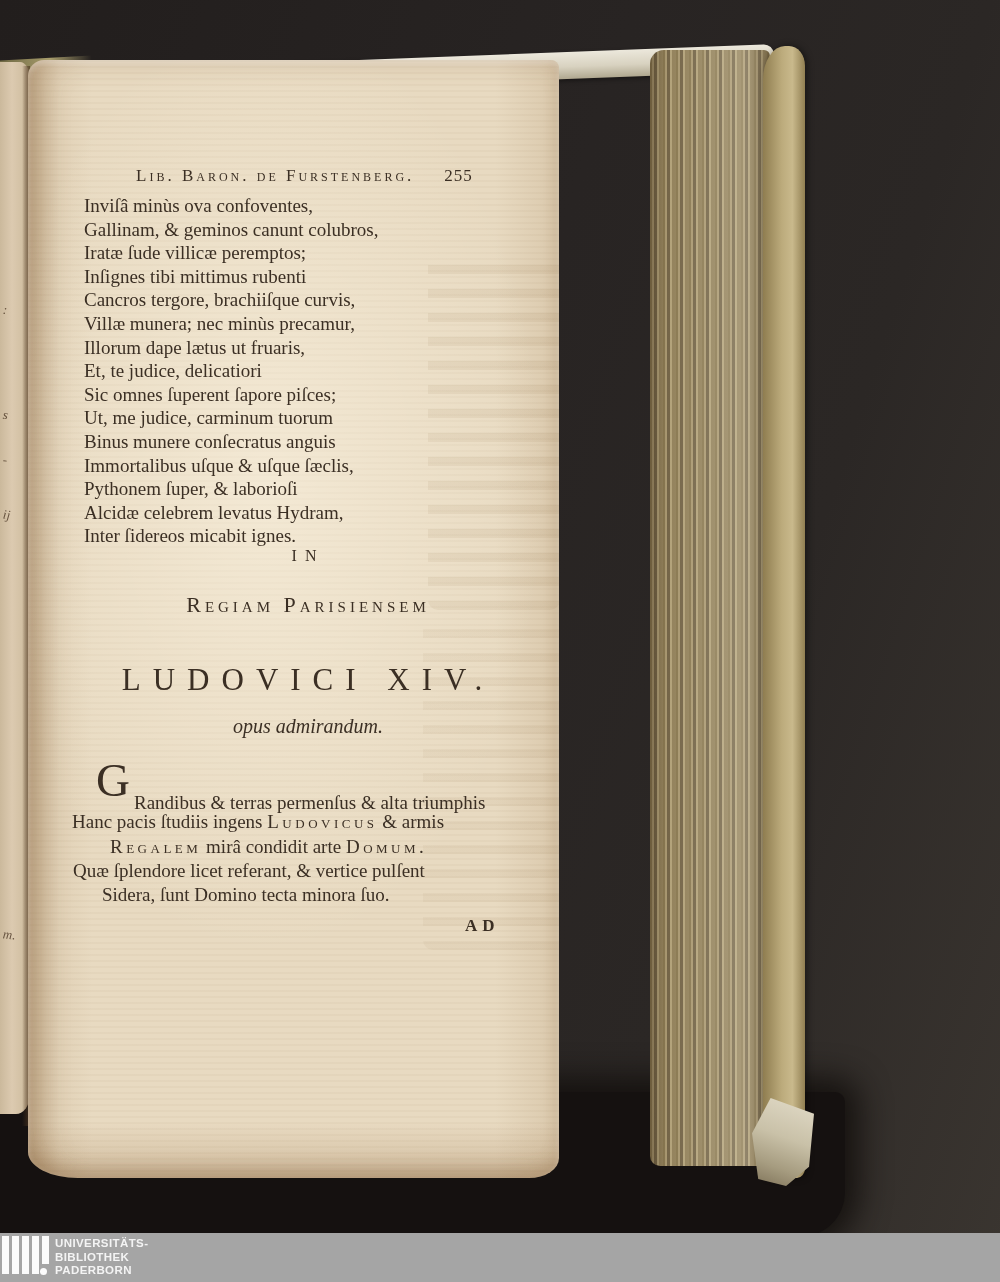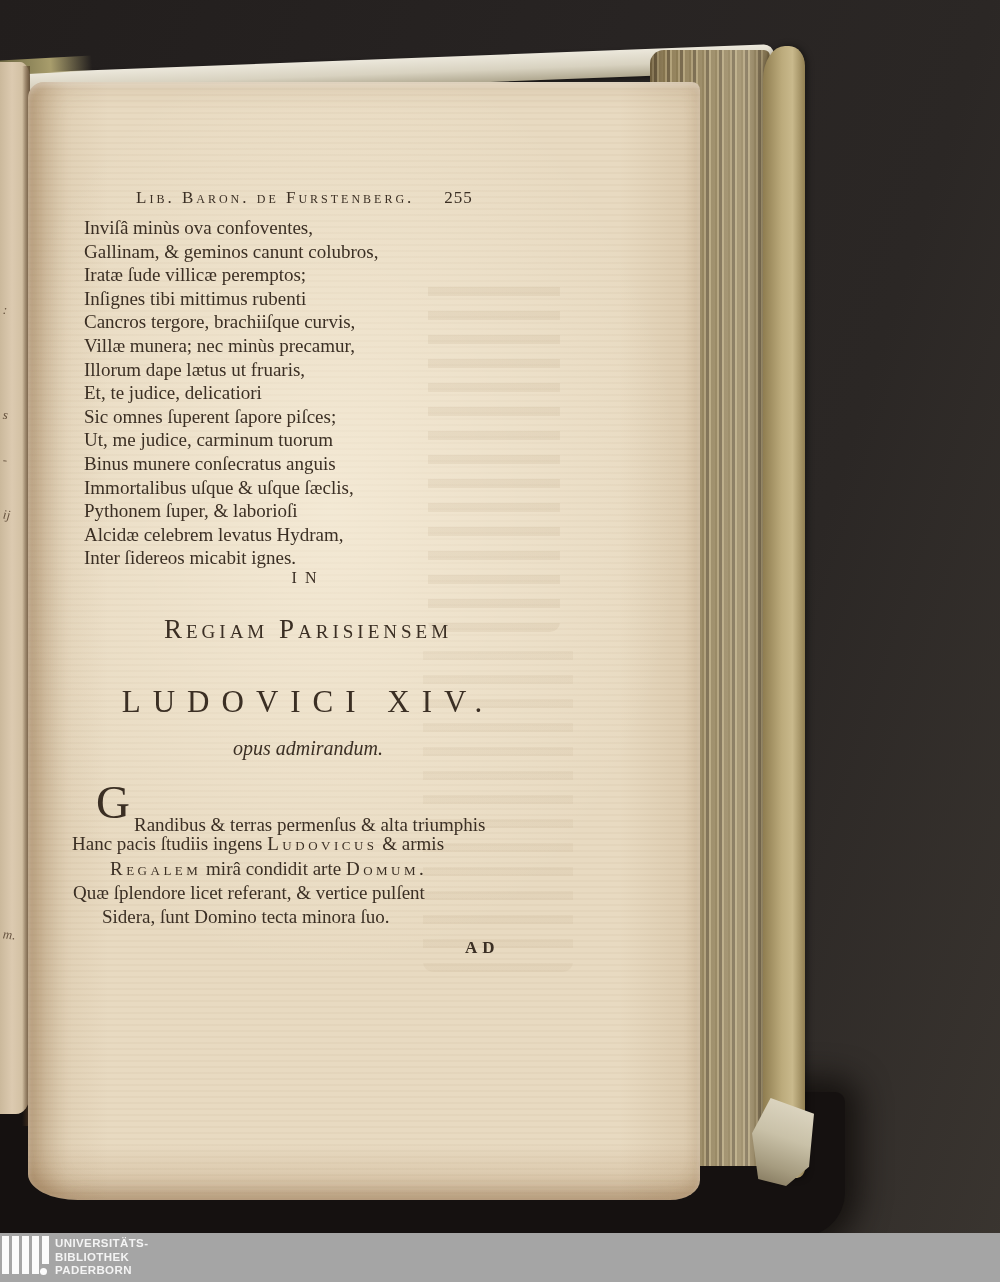--- a/index.html
+++ b/index.html
@@ -30,21 +30,21 @@
   .corner-curl{left:752px;top:1098px;width:62px;height:88px;
     background:linear-gradient(200deg,#ddd6c2 10%,#c9c1a8 45%,#a69c80 75%,#7e7258 100%);
     clip-path:polygon(30% 0,100% 18%,92% 78%,55% 100%,10% 92%,0 40%);}
   .left-sliver{left:0;top:62px;width:30px;height:1052px;
     border-radius:0 10px 14px 0 / 0 16px 20px 0;
     background:linear-gradient(90deg,#cbb99c 0%,#dccab0 40%,#d2c0a3 75%,#ab977a 100%);}
   .crease{left:22px;top:66px;width:8px;height:1060px;
     background:linear-gradient(90deg,rgba(0,0,0,0),rgba(80,55,32,.5) 70%,rgba(60,40,22,.6) 100%);}
 
   
-  .page{left:28px;top:82px;width:672px;height:1118px;overflow:hidden;
+  .page{left:28px;top:60px;width:531px;height:1118px;overflow:hidden;
     border-radius:16px 8px 30px 50px / 16px 8px 20px 26px;
     background:
       radial-gradient(ellipse 75% 60% at 45% 38%,rgba(255,248,232,.5) 0%,rgba(255,248,232,0) 70%),
       linear-gradient(90deg,rgba(146,108,62,.30) 0%,rgba(146,108,62,.08) 6%,rgba(0,0,0,0) 12%,rgba(0,0,0,0) 88%,rgba(146,108,62,.16) 100%),
       linear-gradient(0deg,rgba(140,100,55,.24) 0%,rgba(0,0,0,0) 5%),
       repeating-linear-gradient(0deg,rgba(130,100,60,.045) 0 2px,rgba(0,0,0,0) 2px 6px),
       #e8dac1;
     box-shadow:inset 0 3px 6px rgba(255,255,255,.35),
                inset 0 -9px 16px rgba(120,85,45,.24),
                inset 15px 0 28px rgba(120,85,45,.24);}
@@ -55,21 +55,21 @@
   .ghost-b{left:395px;top:560px;width:150px;height:330px;opacity:.7;}
 
   
   .ink{color:#3b2f24;font-family:"Liberation Serif","DejaVu Serif",serif;}
   .header-row{left:108px;top:106px;font-size:17px;letter-spacing:3px;
     font-variant:small-caps;white-space:nowrap;}
   .pgnum{margin-left:30px;letter-spacing:1px;}
   .poem{left:56px;top:134px;font-size:19px;line-height:23.6px;white-space:nowrap;}
   .centered{left:40px;width:480px;text-align:center;white-space:nowrap;}
   .h-in{top:487px;font-size:16px;letter-spacing:8px;}
-  .h-regiam{top:532px;font-size:27px;font-variant:small-caps;letter-spacing:4px;}
+  .h-regiam{top:532px;font-size:22px;font-variant:small-caps;letter-spacing:4px;}
   .h-ludovici{top:570px;font-size:31px;letter-spacing:12px;margin-top:32px;}
   .sub1{top:627px;font-size:20px;font-style:italic;}
   .sub2{top:655px;font-size:20px;font-style:italic;}
   .vline{font-size:19px;white-space:nowrap;}
   .sc{font-variant:small-caps;letter-spacing:3.5px;}
   .drop-cap{left:68px;top:697px;font-size:47px;line-height:1;}
   .v1{left:106px;top:700px;margin-top:32px;} .v2{left:121px;top:726px;} .v3{left:44px;top:751px;}
   .v4{left:82px;top:776px;text-align:center;}  .v5{left:45px;top:800px;}  .v6{left:74px;top:824px;}
   .catchword{left:437px;top:856px;font-size:17px;letter-spacing:5px;font-weight:bold;}
 

